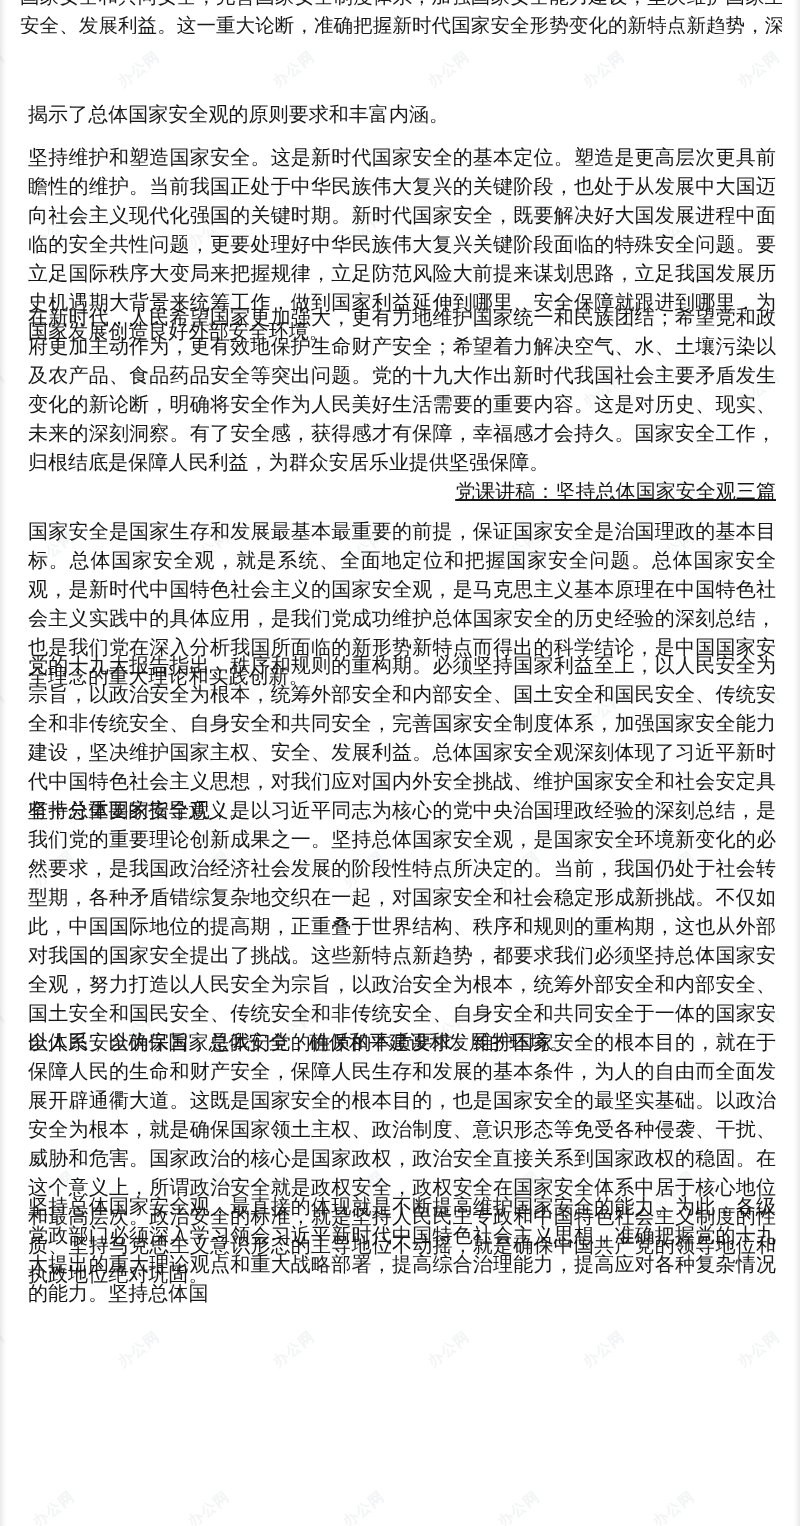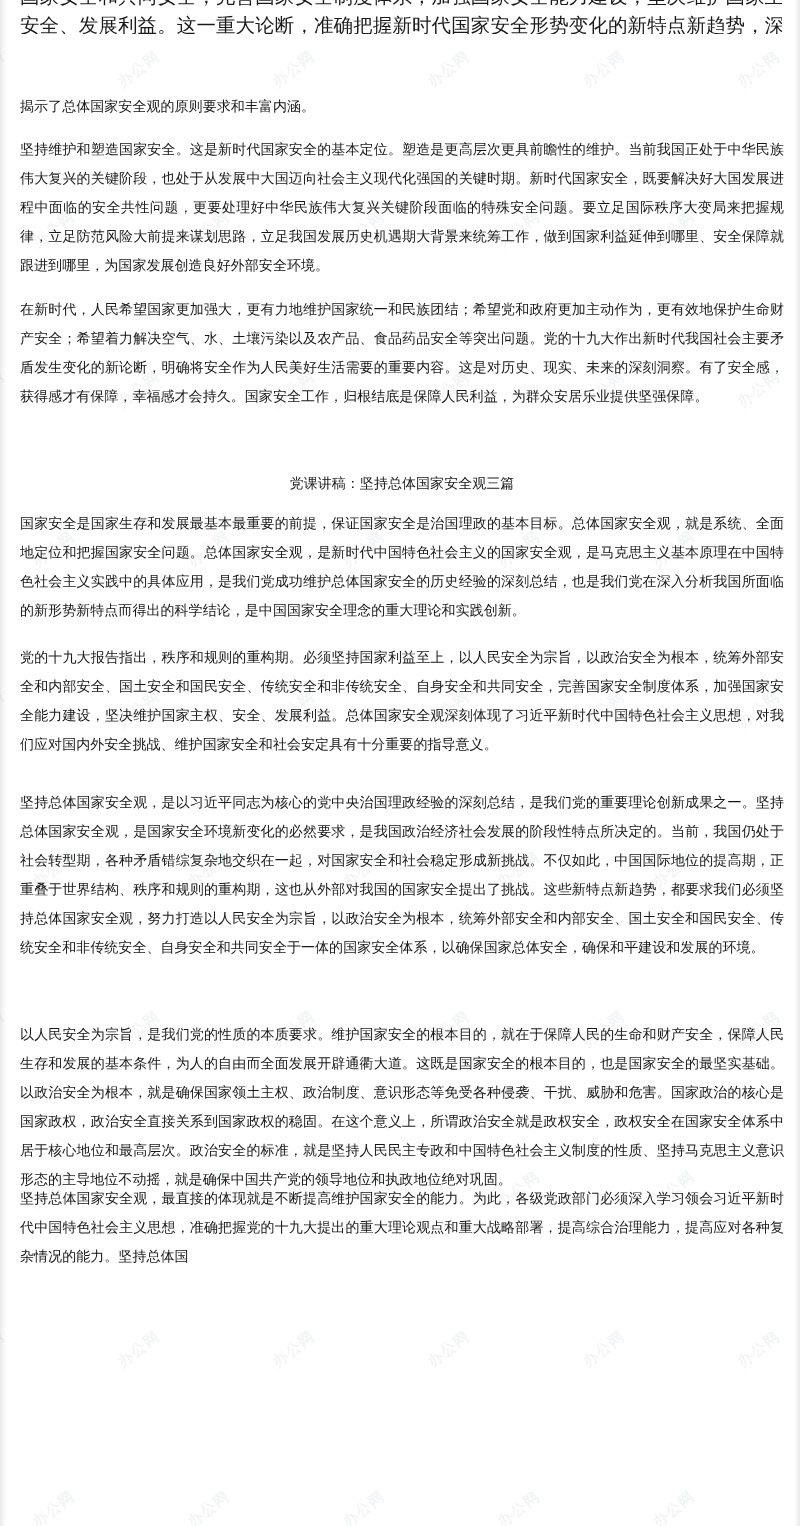--- a/index.html
+++ b/index.html
@@ -82,32 +82,33 @@
     white-space: nowrap;
   }
 
   .text-block {
     position: absolute;
     left: 20px;
     width: 764px;
   }
 
   .para {
-    font-size: 14px;
+    font-size: 20px;
     line-height: 29px;
     color: #171717;
     text-align: justify;
     text-justify: inter-ideograph;
-    margin: 0;
+    margin: 8px;
     letter-spacing: 0.05px;
     text-indent: 0;
   }
   .para.nowrap-line {
     white-space: nowrap;
-    text-align: center;
+    text-align: right;
+    text-decoration: underline;
   }
 
   
   .download-prompt {
     position: absolute;
     left: 0;
     top: 1470px;
     width: 800px;
     text-align: center;
     z-index: 4;

